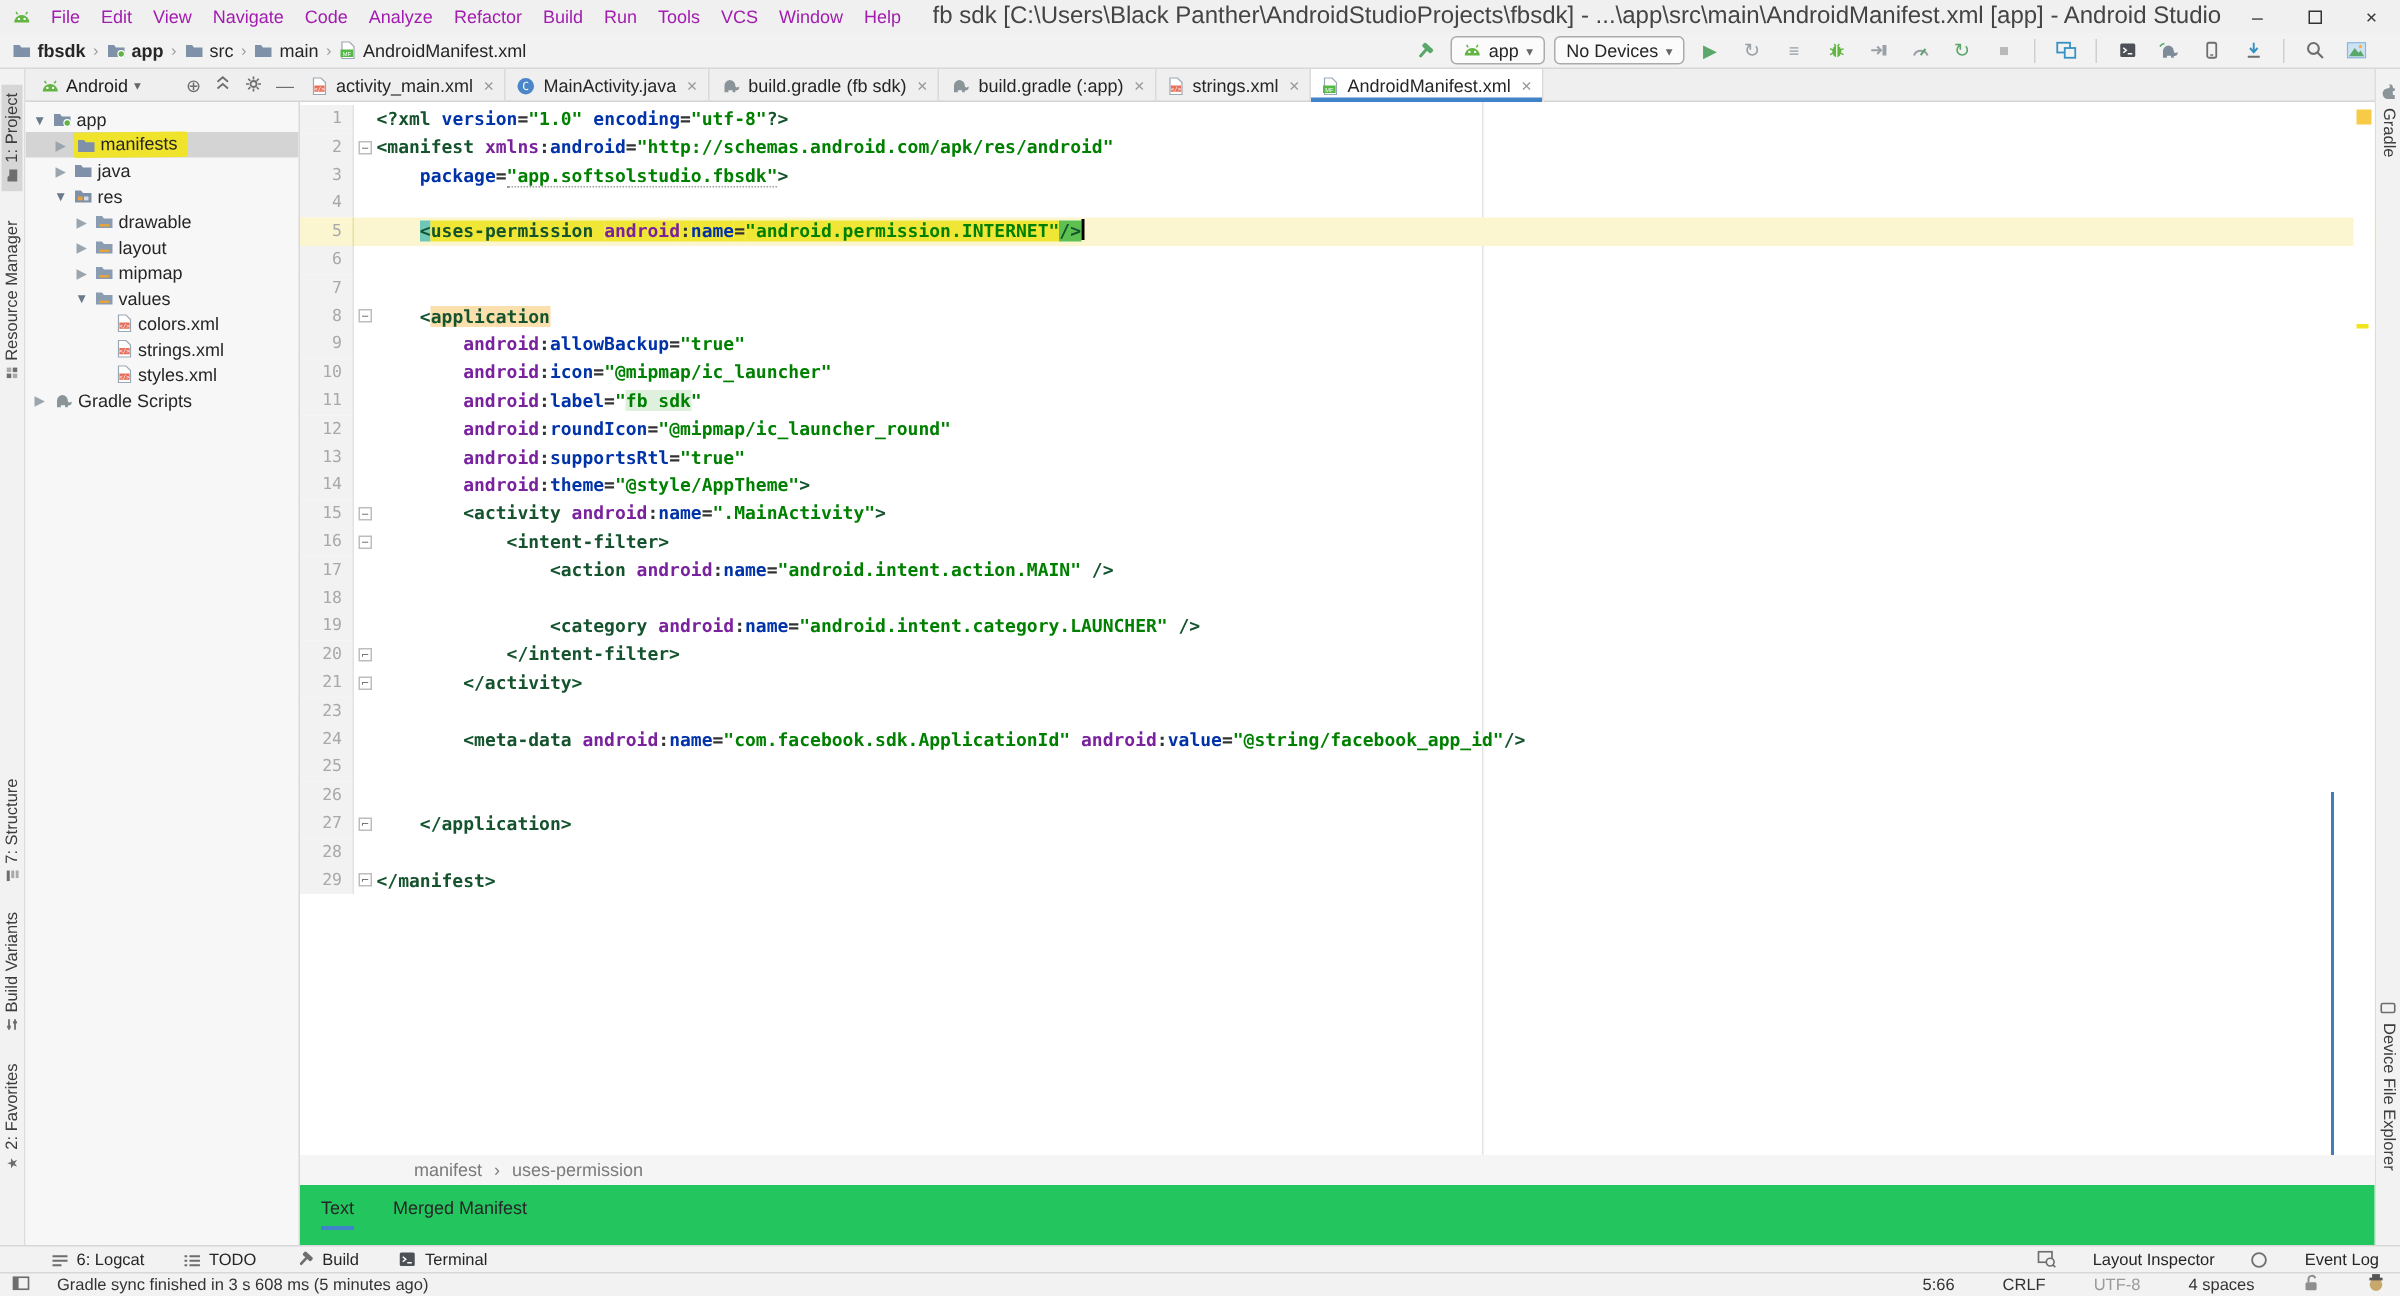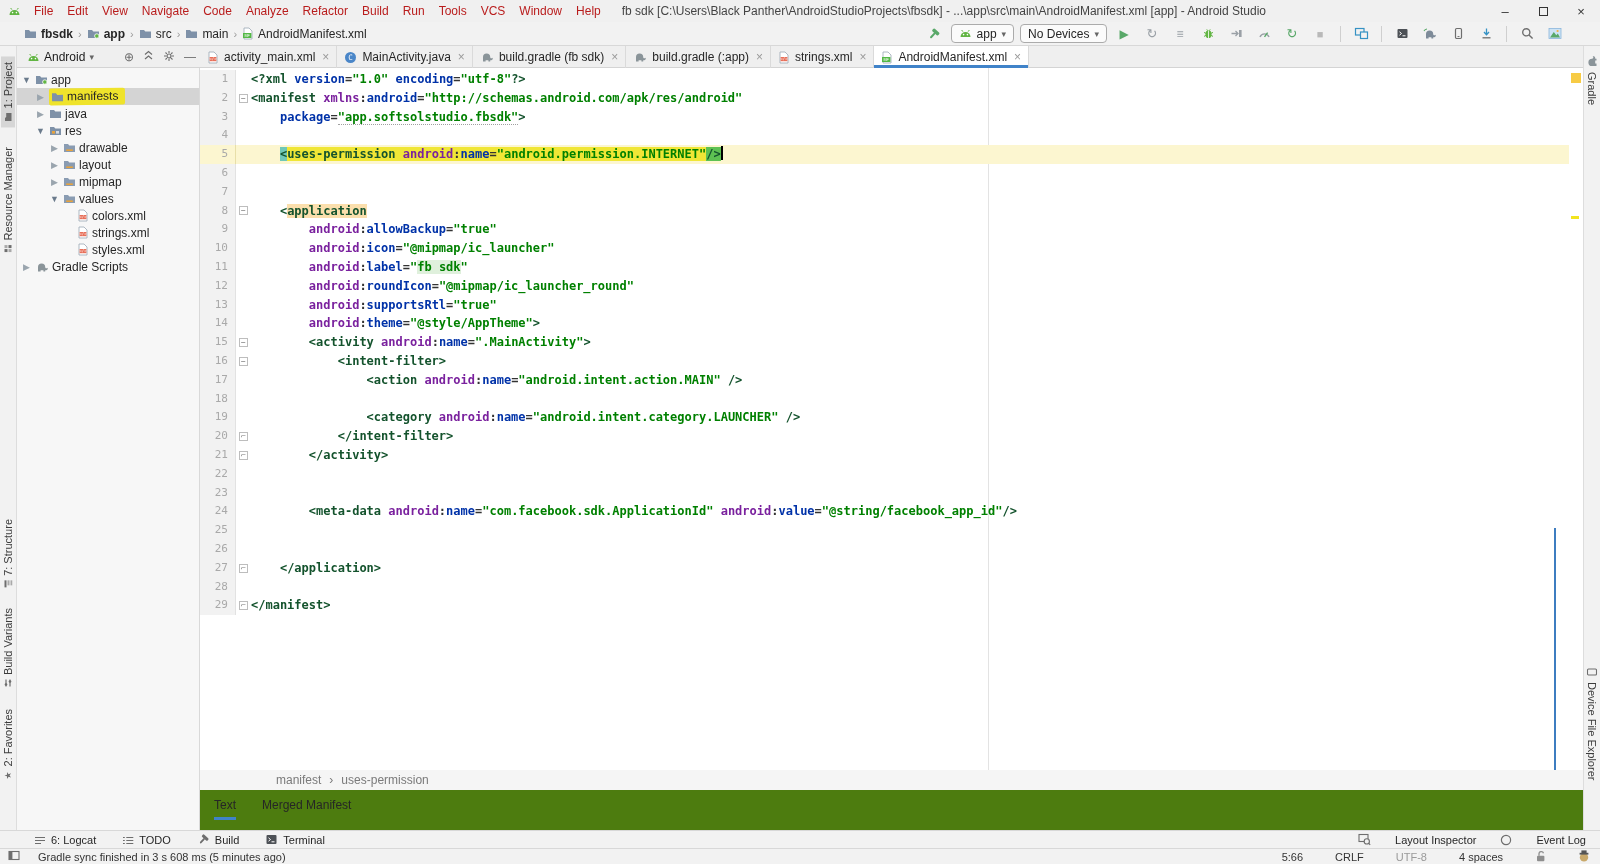--- a/index.html
+++ b/index.html
@@ -2,28 +2,28 @@
 <html><head>
 <meta charset="utf-8">
 <style>
   * { box-sizing: border-box; margin: 0; padding: 0; }
   html,body { width:1600px; height:864px; overflow:hidden; }
   body { font-family:"Liberation Sans", sans-serif; font-size:12px; color:#1a1a1a; background:#F2F2F2; position:relative; }
 
   
   #titlebar { position:absolute; left:0; top:0; width:1600px; height:22px; background:#F0F0F0; display:flex; align-items:center; }
   .app-logo { margin:0 6px 0 8px; display:flex; align-items:center; }
-  .menu-item { padding:0 7px; line-height:22px; color:#b91c1c; }
-  .win-title { margin-left:14px; color:#444; font-size:12px; white-space:nowrap; overflow:hidden; }
+  .menu-item { padding:0 7px; line-height:22px; color:#a21caf; }
+  .win-title { margin-left:14px; color:#444; font-size:16px; white-space:nowrap; overflow:hidden; }
   .win-controls { margin-left:auto; display:flex; height:22px; }
   .win-btn { width:38px; height:22px; display:flex; align-items:center; justify-content:center; color:#333; font-size:13px; }
   .win-box { width:9px; height:9px; border:1px solid #333; display:inline-block; }
 
   
-  #toolbar { position:absolute; left:0; top:22px; width:1600px; height:24px; background:#F2F2F2; border-bottom:1px solid #D8D8D8; display:flex; align-items:center; padding:0 24px; }
+  #toolbar { position:absolute; left:0; top:22px; width:1600px; height:24px; background:#F2F2F2; border-bottom:1px solid #D8D8D8; display:flex; align-items:center; padding:0 8px; }
   .bc-item { display:flex; align-items:center; gap:4px; color:#262626; }
   .bc-item.b { font-weight:bold; }
   .bc-sep { color:#9b9b9b; margin:0 5px; font-size:11px; }
   #toolbar-right { margin-left:auto; display:flex; align-items:center; gap:6px; padding-right:10px; }
   .tb-btn { width:22px; height:20px; display:flex; align-items:center; justify-content:center; font-size:13px; }
   .tb-sep { width:1px; height:16px; background:#CFCFCF; margin:0 3px; }
   .combo { height:19px; background:#FBFBFB; border:1px solid #ABABAB; border-radius:4px; display:flex; align-items:center; gap:5px; padding:0 7px; color:#262626; }
   .combo .car { font-size:9px; color:#666; }
   .g { color:#59A869; } .gr { color:#9AA0A6; }
 
@@ -75,21 +75,21 @@
   .hl-wheat { background:#FBDFAD; }
   .hl-res { background:#DFF0DC; }
   .caret { display:inline-block; width:2px; height:14px; background:#000; vertical-align:-2px; }
 
   .estripe { position:absolute; right:0; top:0; width:14px; height:702px; background:#FFFFFF; }
   .emark1 { position:absolute; right:2px; top:5px; width:10px; height:10px; background:#F7CB45; }
   .emark2 { position:absolute; right:4px; top:148px; width:8px; height:3px; background:#F2E41E; }
   .anno-line { position:absolute; left:1354px; top:460px; width:2px; height:292px; background:#3E7DC0; }
 
   #xml-breadcrumbs { position:absolute; left:0; right:0; top:702px; height:20px; background:#F5F5F5; display:flex; align-items:center; padding-left:76px; gap:8px; color:#7a7a7a; }
-  #view-tabs { position:absolute; left:0; right:0; top:722px; bottom:0; background:#4d7c0f; display:flex; align-items:flex-start; padding:8px 0 0 14px; gap:26px; }
+  #view-tabs { position:absolute; left:0; right:0; top:722px; bottom:0; background:#22c55e; display:flex; align-items:flex-start; padding:8px 0 0 14px; gap:26px; }
   .vtab { color:#262626; padding-bottom:5px; }
   .vtab.active { box-shadow:0 3px 0 #4083C9; }
 
   
   #toolwindow-bar { position:absolute; left:0; right:0; bottom:16px; height:18px; background:#F2F2F2; border-top:1px solid #D8D8D8; display:flex; align-items:center; font-size:11px; color:#262626; padding:0 14px 0 34px; }
   .twitem { display:flex; align-items:center; gap:5px; margin-right:26px; }
   #toolwindow-right { margin-left:auto; display:flex; align-items:center; gap:24px; }
   #toolwindow-right .twitem { margin-right:0;gap:24px; }
 
   #statusbar { position:absolute; left:0; right:0; bottom:0; height:16px; background:#F2F2F2; border-top:1px solid #D8D8D8; display:flex; align-items:center; font-size:11px; color:#333; padding:0 10px 0 8px; }
@@ -664,25 +664,20 @@
           <span class="fbox">⌐</span>
         </span>
         <span class="codetext"><span class="t-pl">            </span><span class="t-tag">&lt;/intent-filter&gt;</span></span>
       </div>
       <div class="line">
         <span class="gut">21</span>
         <span class="fold">
           <span class="fbox">⌐</span>
         </span>
         <span class="codetext"><span class="t-pl">        </span><span class="t-tag">&lt;/activity&gt;</span></span>
-      </div>
-      <div class="line">
-        <span class="gut">22</span>
-        <span class="fold"></span>
-        <span class="codetext"></span>
       </div>
       <div class="line">
         <span class="gut">23</span>
         <span class="fold"></span>
         <span class="codetext"></span>
       </div>
       <div class="line">
         <span class="gut">24</span>
         <span class="fold"></span>
         <span class="codetext"><span class="t-pl">        </span><span class="t-tag">&lt;</span><span class="t-tag">meta-data </span><span class="t-ns">android</span><span class="t-eq">:</span><span class="t-attr">name</span><span class="t-eq">=</span><span class="t-val">"com.facebook.sdk.ApplicationId"</span><span class="t-pl"> </span><span class="t-ns">android</span><span class="t-eq">:</span><span class="t-attr">value</span><span class="t-eq">=</span><span class="t-val">"@string/facebook_app_id"</span><span class="t-tag">/&gt;</span></span>

